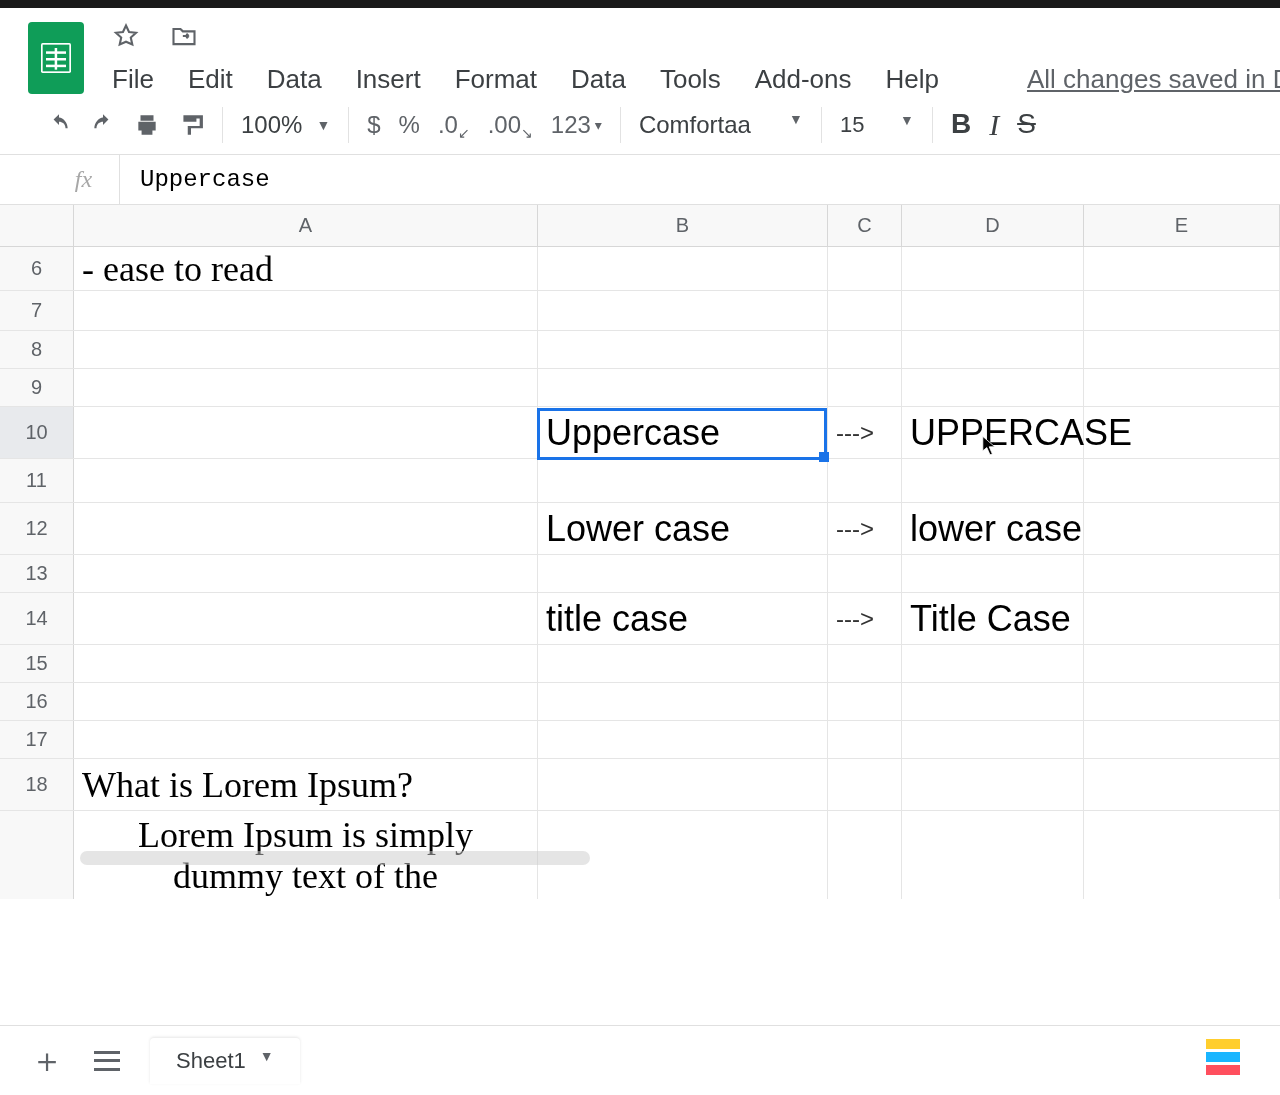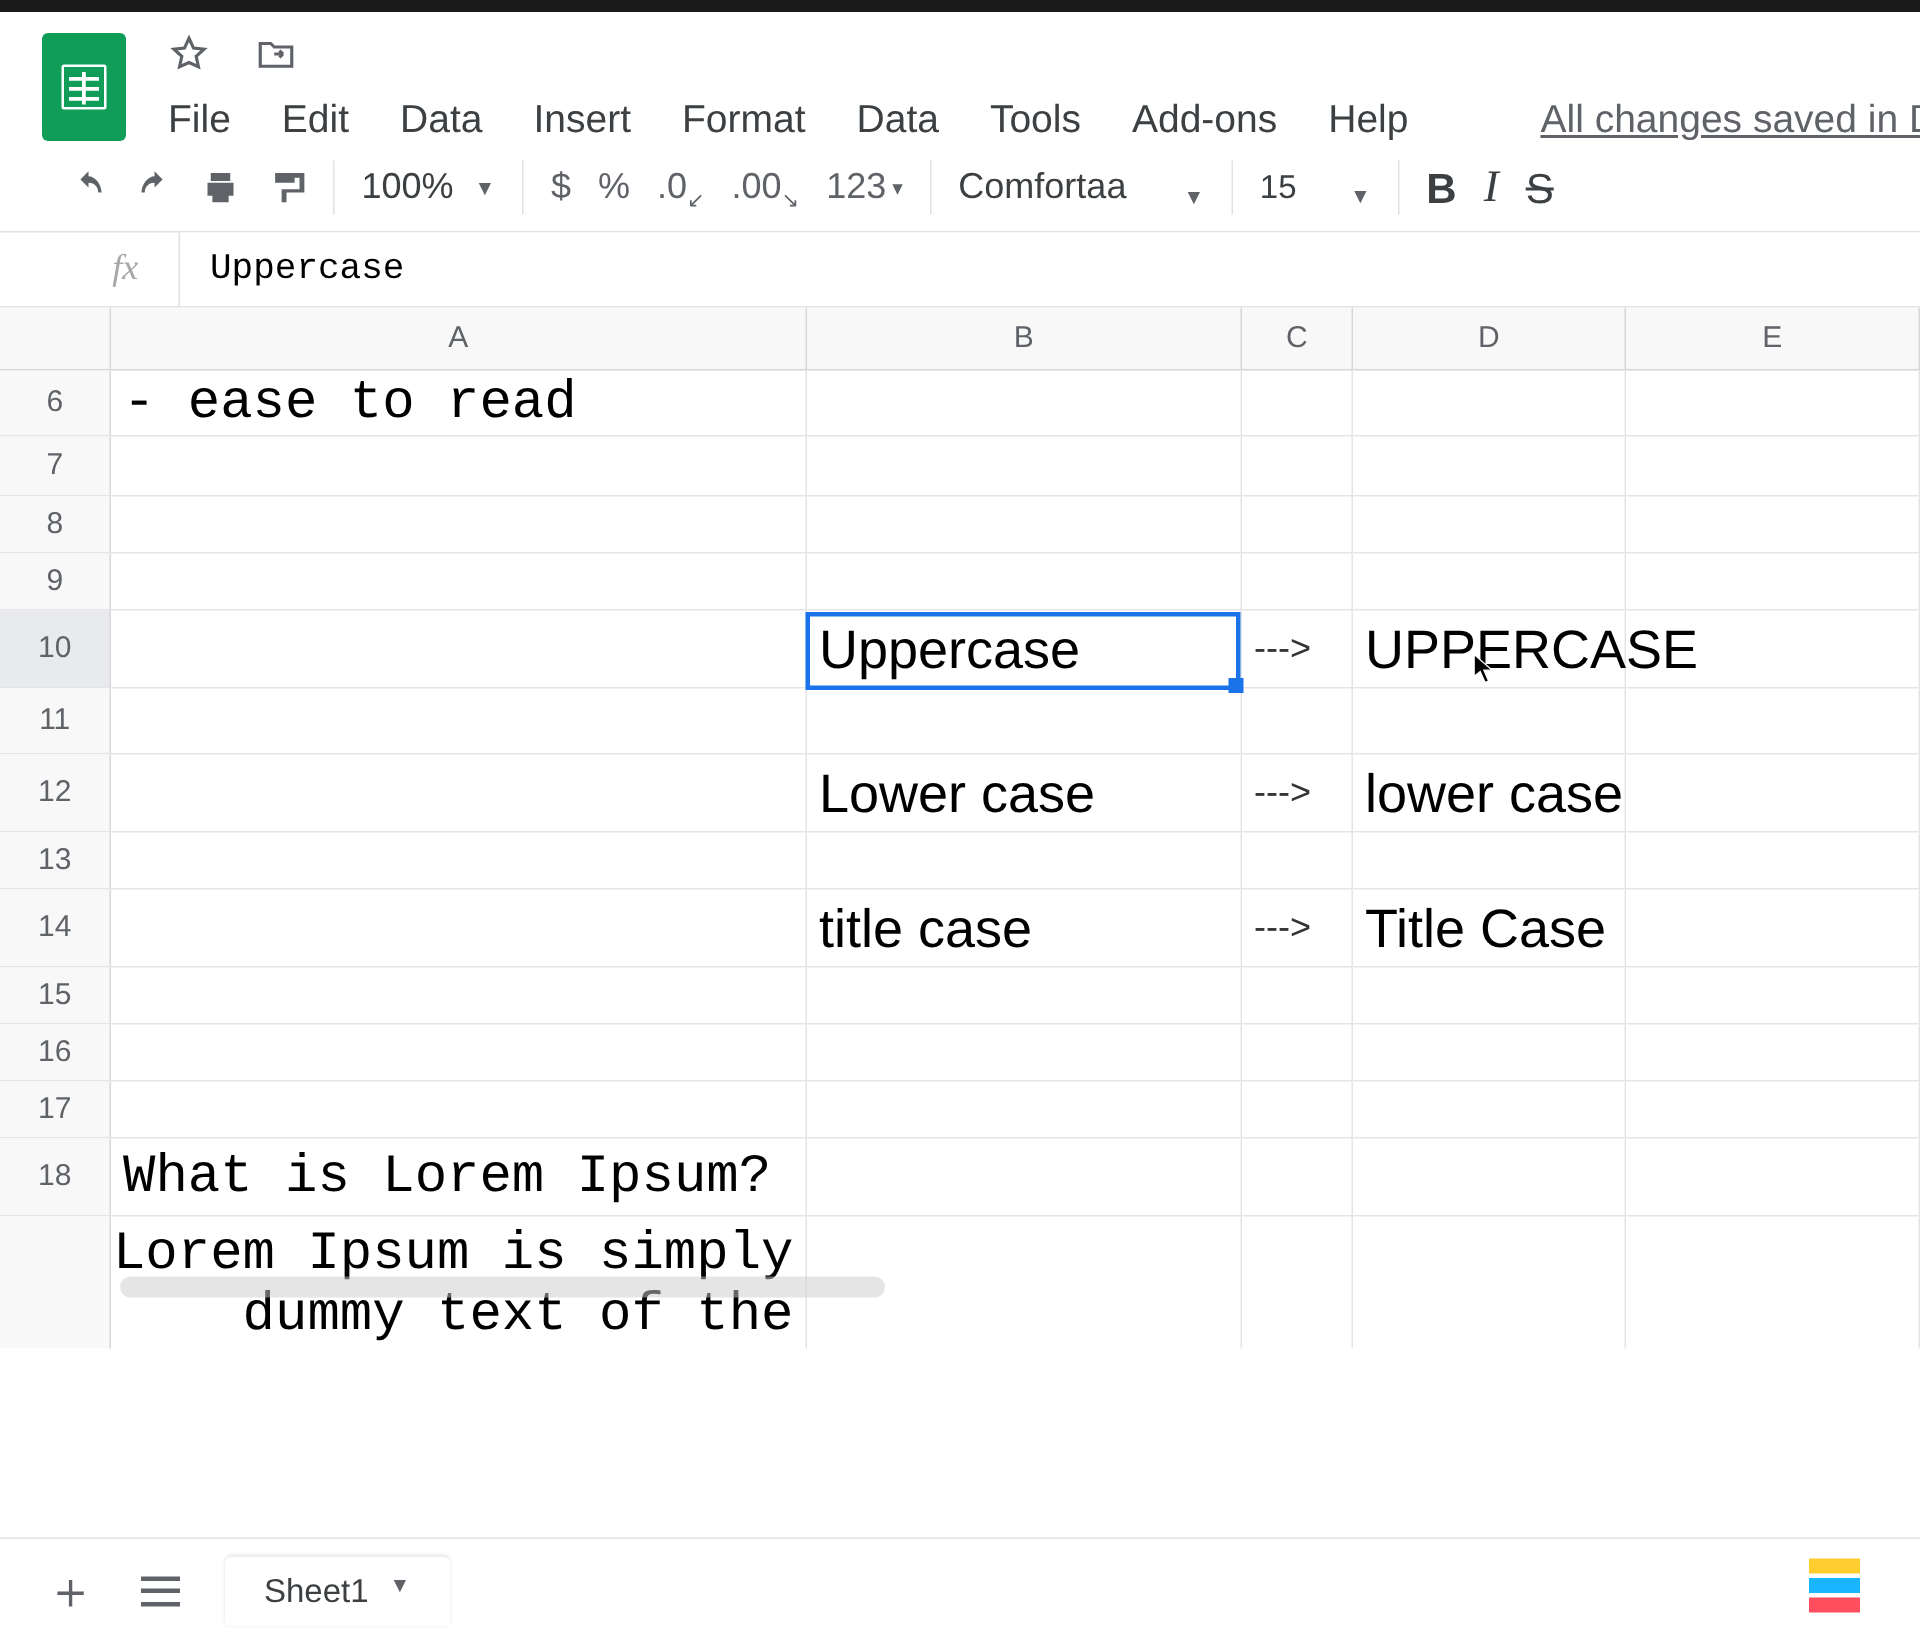--- a/index.html
+++ b/index.html
@@ -9,21 +9,21 @@
   .logo { width:56px; height:72px; background:#0f9d58; border-radius:4px; display:flex; align-items:center; justify-content:center; margin-right:28px; flex-shrink:0; }
   .logo svg { width:40px; height:50px; }
   .titleblock { flex:1; }
   .doctitle-row { display:flex; align-items:center; gap:30px; }
   .doctitle { font-size:38px; color:#3c4043; font-weight:400; letter-spacing:-0.4px; }
   .star-icon, .present-icon { color:#5f6368; width:28px; height:28px; }
   .menubar { display:flex; gap:34px; margin-top:14px; font-size:26px; color:#3c4043; align-items:baseline; }
   .menubar span { cursor:pointer; white-space:nowrap; }
   .save-status { text-decoration:underline; color:#5f6368; }
   .toolbar { display:flex; align-items:center; height:60px; padding:0 28px; border-bottom:1px solid #e0e0e0; gap:0; }
-  .tb-group { display:flex; align-items:flex-end; gap:18px; padding:0 18px; }
+  .tb-group { display:flex; align-items:flex-start; gap:18px; padding:0 18px; }
   .tb-sep { width:1px; height:36px; background:#e2e2e2; }
   .tb-btn { color:#5f6368; font-size:24px; display:flex; align-items:center; cursor:pointer; }
   .tb-icon-svg { width:26px; height:26px; fill:#5f6368; }
   .zoom { font-size:24px; color:#3c4043; display:flex; align-items:center; gap:14px; }
   .caret-down { font-size:14px; color:#5f6368; }
   .fontname { font-size:24px; color:#3c4043; }
   .fontsize { font-size:22px; color:#3c4043; }
   .bold { font-weight:900; font-size:28px; color:#3c4043; }
   .italic { font-style:italic; font-family:serif; font-size:30px; color:#3c4043; }
   .strike { text-decoration:line-through; font-size:28px; color:#3c4043; }
@@ -35,21 +35,21 @@
   .rownum-corner { width:74px; border-right:1px solid #d7d7d7; background:#f8f8f8; }
   .col-h { border-right:1px solid #d7d7d7; display:flex; align-items:center; justify-content:center; font-size:20px; color:#5f6368; background:#f8f8f8; }
   .col-A { width:464px; }
   .col-B { width:290px; }
   .col-C { width:74px; }
   .col-D { width:182px; }
   .col-E { flex:1; }
   .row { display:flex; border-bottom:1px solid #e5e5e5; position:relative; }
   .rownum { width:74px; border-right:1px solid #d7d7d7; background:#f8f8f8; display:flex; align-items:center; justify-content:center; font-size:20px; color:#5f6368; }
   .cell { border-right:1px solid #e5e5e5; display:flex; align-items:center; padding:0 8px; font-size:36px; color:#000; font-family:Arial,sans-serif; white-space:nowrap; overflow:visible; }
-  .cell-A { width:464px; font-family:Liberation Mono, monospace; font-weight:300; }
+  .cell-A { width:464px; font-family:Liberation Serif, serif; font-weight:300; }
   .cell-B { width:290px; font-family:'Trebuchet MS','Century Gothic',sans-serif; }
   .cell-C { width:74px; font-size:24px; color:#333; }
   .cell-D { width:182px; font-family:'Trebuchet MS','Century Gothic',sans-serif; overflow:visible; }
   .cell-E { flex:1; }
   .r-h44 { height:44px; }
   .r-h38 { height:38px; }
   .r-h52 { height:52px; }
   .r-h88 { height:88px; }
   .r-h40 { height:40px; }
   .selected-cell { position:absolute; border:3px solid #1a73e8; pointer-events:none; z-index:5; }
@@ -295,21 +295,21 @@
       <div class="rownum">18</div>
       <div class="cell cell-A">What is Lorem Ipsum?</div>
       <div class="cell cell-B"></div>
       <div class="cell cell-C"></div>
       <div class="cell cell-D"></div>
       <div class="cell cell-E"></div>
     </div>
 
   <div class="row r-h88" style="border-bottom:none">
       <div class="rownum"></div>
-      <div class="cell cell-A" style="flex-direction:column;align-items:flex-end;justify-content:flex-start;padding-top:4px;line-height:1.15">
+      <div class="cell cell-A" style="flex-direction:column;align-items:center;justify-content:flex-start;padding-top:4px;line-height:1.15">
         <span>Lorem Ipsum is simply</span>
         <span>dummy text of the</span>
       </div>
       <div class="cell cell-B"></div>
       <div class="cell cell-C"></div>
       <div class="cell cell-D"></div>
       <div class="cell cell-E"></div>
     </div>
 
   <div class="selected-cell" style="left:537px; top:203px; width:290px; height:52px;">

